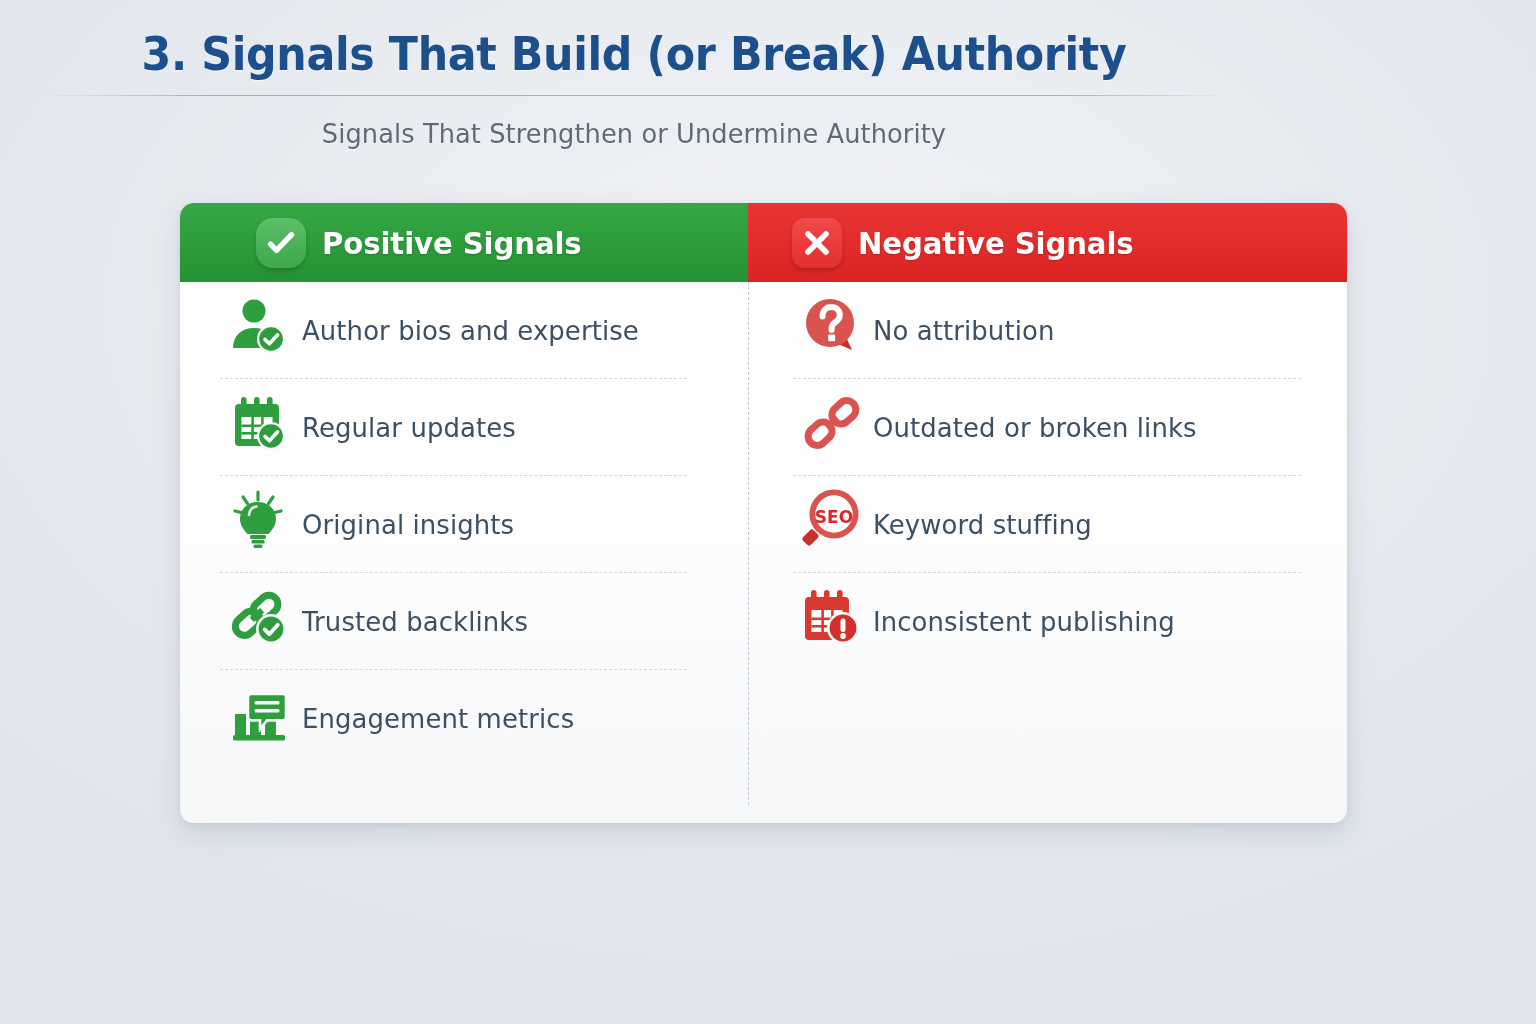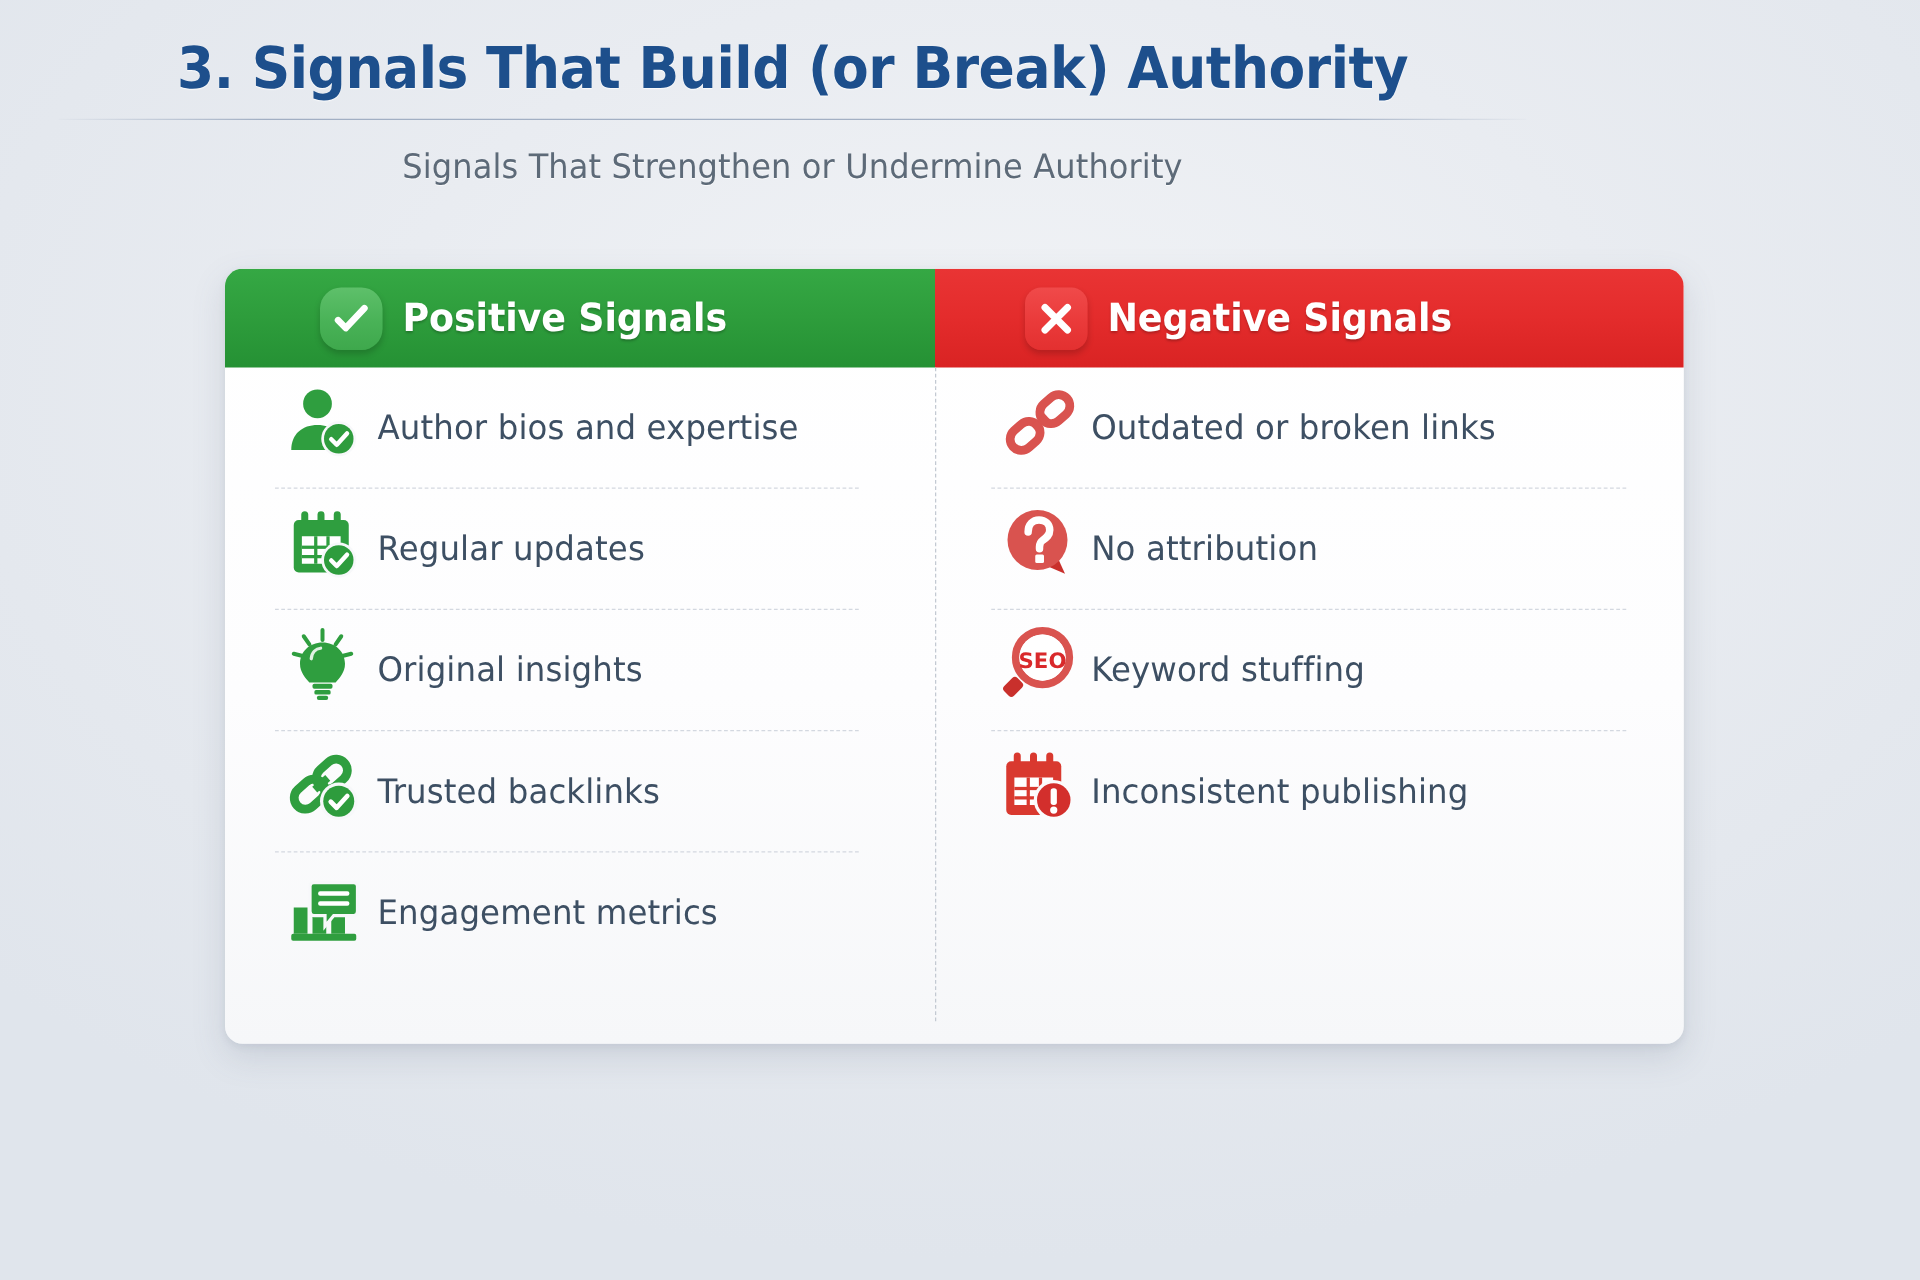--- a/index.html
+++ b/index.html
@@ -59,21 +59,20 @@
   #compare-card {
     position: absolute;
     left: 180px;
     top: 203px;
     width: 1167px;
     height: 620px;
     border-radius: 14px;
     background: linear-gradient(to bottom, #ffffff 0%, #fdfdfe 55%, #f6f7f9 100%);
     box-shadow: 0 10px 26px rgba(86,100,125,0.17), 0 2px 6px rgba(86,100,125,0.09);
     overflow: hidden;
-    margin-top: 12px;
   }
 
   
   #card-header {
     display: flex;
     height: 79px;
     width: 100%;
   }
 
   .hdr {
@@ -85,21 +84,21 @@
 
   .hdr-positive {
     width: 568px;
     background: linear-gradient(to bottom, #35a844 0%, #2e9d3c 48%, #259134 100%);
     padding-left: 76px;
   }
 
   .hdr-negative {
     width: 599px;
     background: linear-gradient(to bottom, #e93434 0%, #e42c2c 48%, #d92323 100%);
-    padding-left: 72px;
+    padding-left: 44px;
   }
 
   .hdr-label {
     font-size: 31px;
     font-weight: bold;
     color: #ffffff;
     letter-spacing: -0.1px;
     text-shadow: 0 1px 2px rgba(0,0,0,0.22);
     transform: scaleX(0.94);
     transform-origin: left center;
@@ -321,41 +320,41 @@
       </div>
 
     </div>
 
     <div class="col col-right">
 
 
       <div class="srow">
         <div class="srow-icon">
           <svg width="64" height="64" viewBox="0 0 64 64" aria-hidden="true">
+            <path d="M47 45 L52 56 L38 50 Z" fill="#c9302c"></path>
+            <circle cx="30" cy="29" r="24" fill="#d9534f"></circle>
+            <path d="M22.5 22.5 C22.5 16.6 26.3 13 31.2 13 C36.2 13 39.8 16.3 39.8 21 C39.8 25.4 37 27.2 34.4 29 C32.4 30.4 31.6 31.6 31.6 34.5 L31.6 36" fill="none" stroke="#ffffff" stroke-width="6" stroke-linecap="round"></path>
+            <rect x="28.2" y="40.5" width="7" height="6.8" rx="1.2" fill="#ffffff"></rect>
+          </svg>
+        </div>
+        <div class="srow-label">No attribution</div>
+      </div>
+
+      <div class="srow">
+        <div class="srow-icon">
+          <svg width="64" height="64" viewBox="0 0 64 64" aria-hidden="true">
             <g transform="rotate(-42 32 32)">
               <rect x="3" y="23" width="26" height="18" rx="9" fill="none" stroke="#d9534f" stroke-width="7"></rect>
               <rect x="35" y="23" width="26" height="18" rx="9" fill="none" stroke="#d9534f" stroke-width="7"></rect>
               <rect x="25" y="29" width="6.5" height="6" fill="#d9534f"></rect>
               <rect x="33" y="29" width="6.5" height="6" fill="#d9534f"></rect>
             </g>
           </svg>
         </div>
         <div class="srow-label">Outdated or broken links</div>
-      </div>
-
-      <div class="srow">
-        <div class="srow-icon">
-          <svg width="64" height="64" viewBox="0 0 64 64" aria-hidden="true">
-            <path d="M47 45 L52 56 L38 50 Z" fill="#c9302c"></path>
-            <circle cx="30" cy="29" r="24" fill="#d9534f"></circle>
-            <path d="M22.5 22.5 C22.5 16.6 26.3 13 31.2 13 C36.2 13 39.8 16.3 39.8 21 C39.8 25.4 37 27.2 34.4 29 C32.4 30.4 31.6 31.6 31.6 34.5 L31.6 36" fill="none" stroke="#ffffff" stroke-width="6" stroke-linecap="round"></path>
-            <rect x="28.2" y="40.5" width="7" height="6.8" rx="1.2" fill="#ffffff"></rect>
-          </svg>
-        </div>
-        <div class="srow-label">No attribution</div>
       </div>
 
       <div class="srow">
         <div class="srow-icon">
           <svg width="64" height="64" viewBox="0 0 64 64" aria-hidden="true">
             <rect x="3" y="44" width="15" height="11" rx="3" transform="rotate(-45 10.5 49.5)" fill="#c9302c"></rect>
             <circle cx="34" cy="26" r="21.5" fill="none" stroke="#d9534f" stroke-width="6"></circle>
             <circle cx="34" cy="26" r="18.5" fill="#ffffff"></circle>
             <text x="34" y="34.5" text-anchor="middle" font-family="DejaVu Sans, sans-serif" font-size="17" font-weight="bold" fill="#d9292b">SEO</text>
           </svg>

